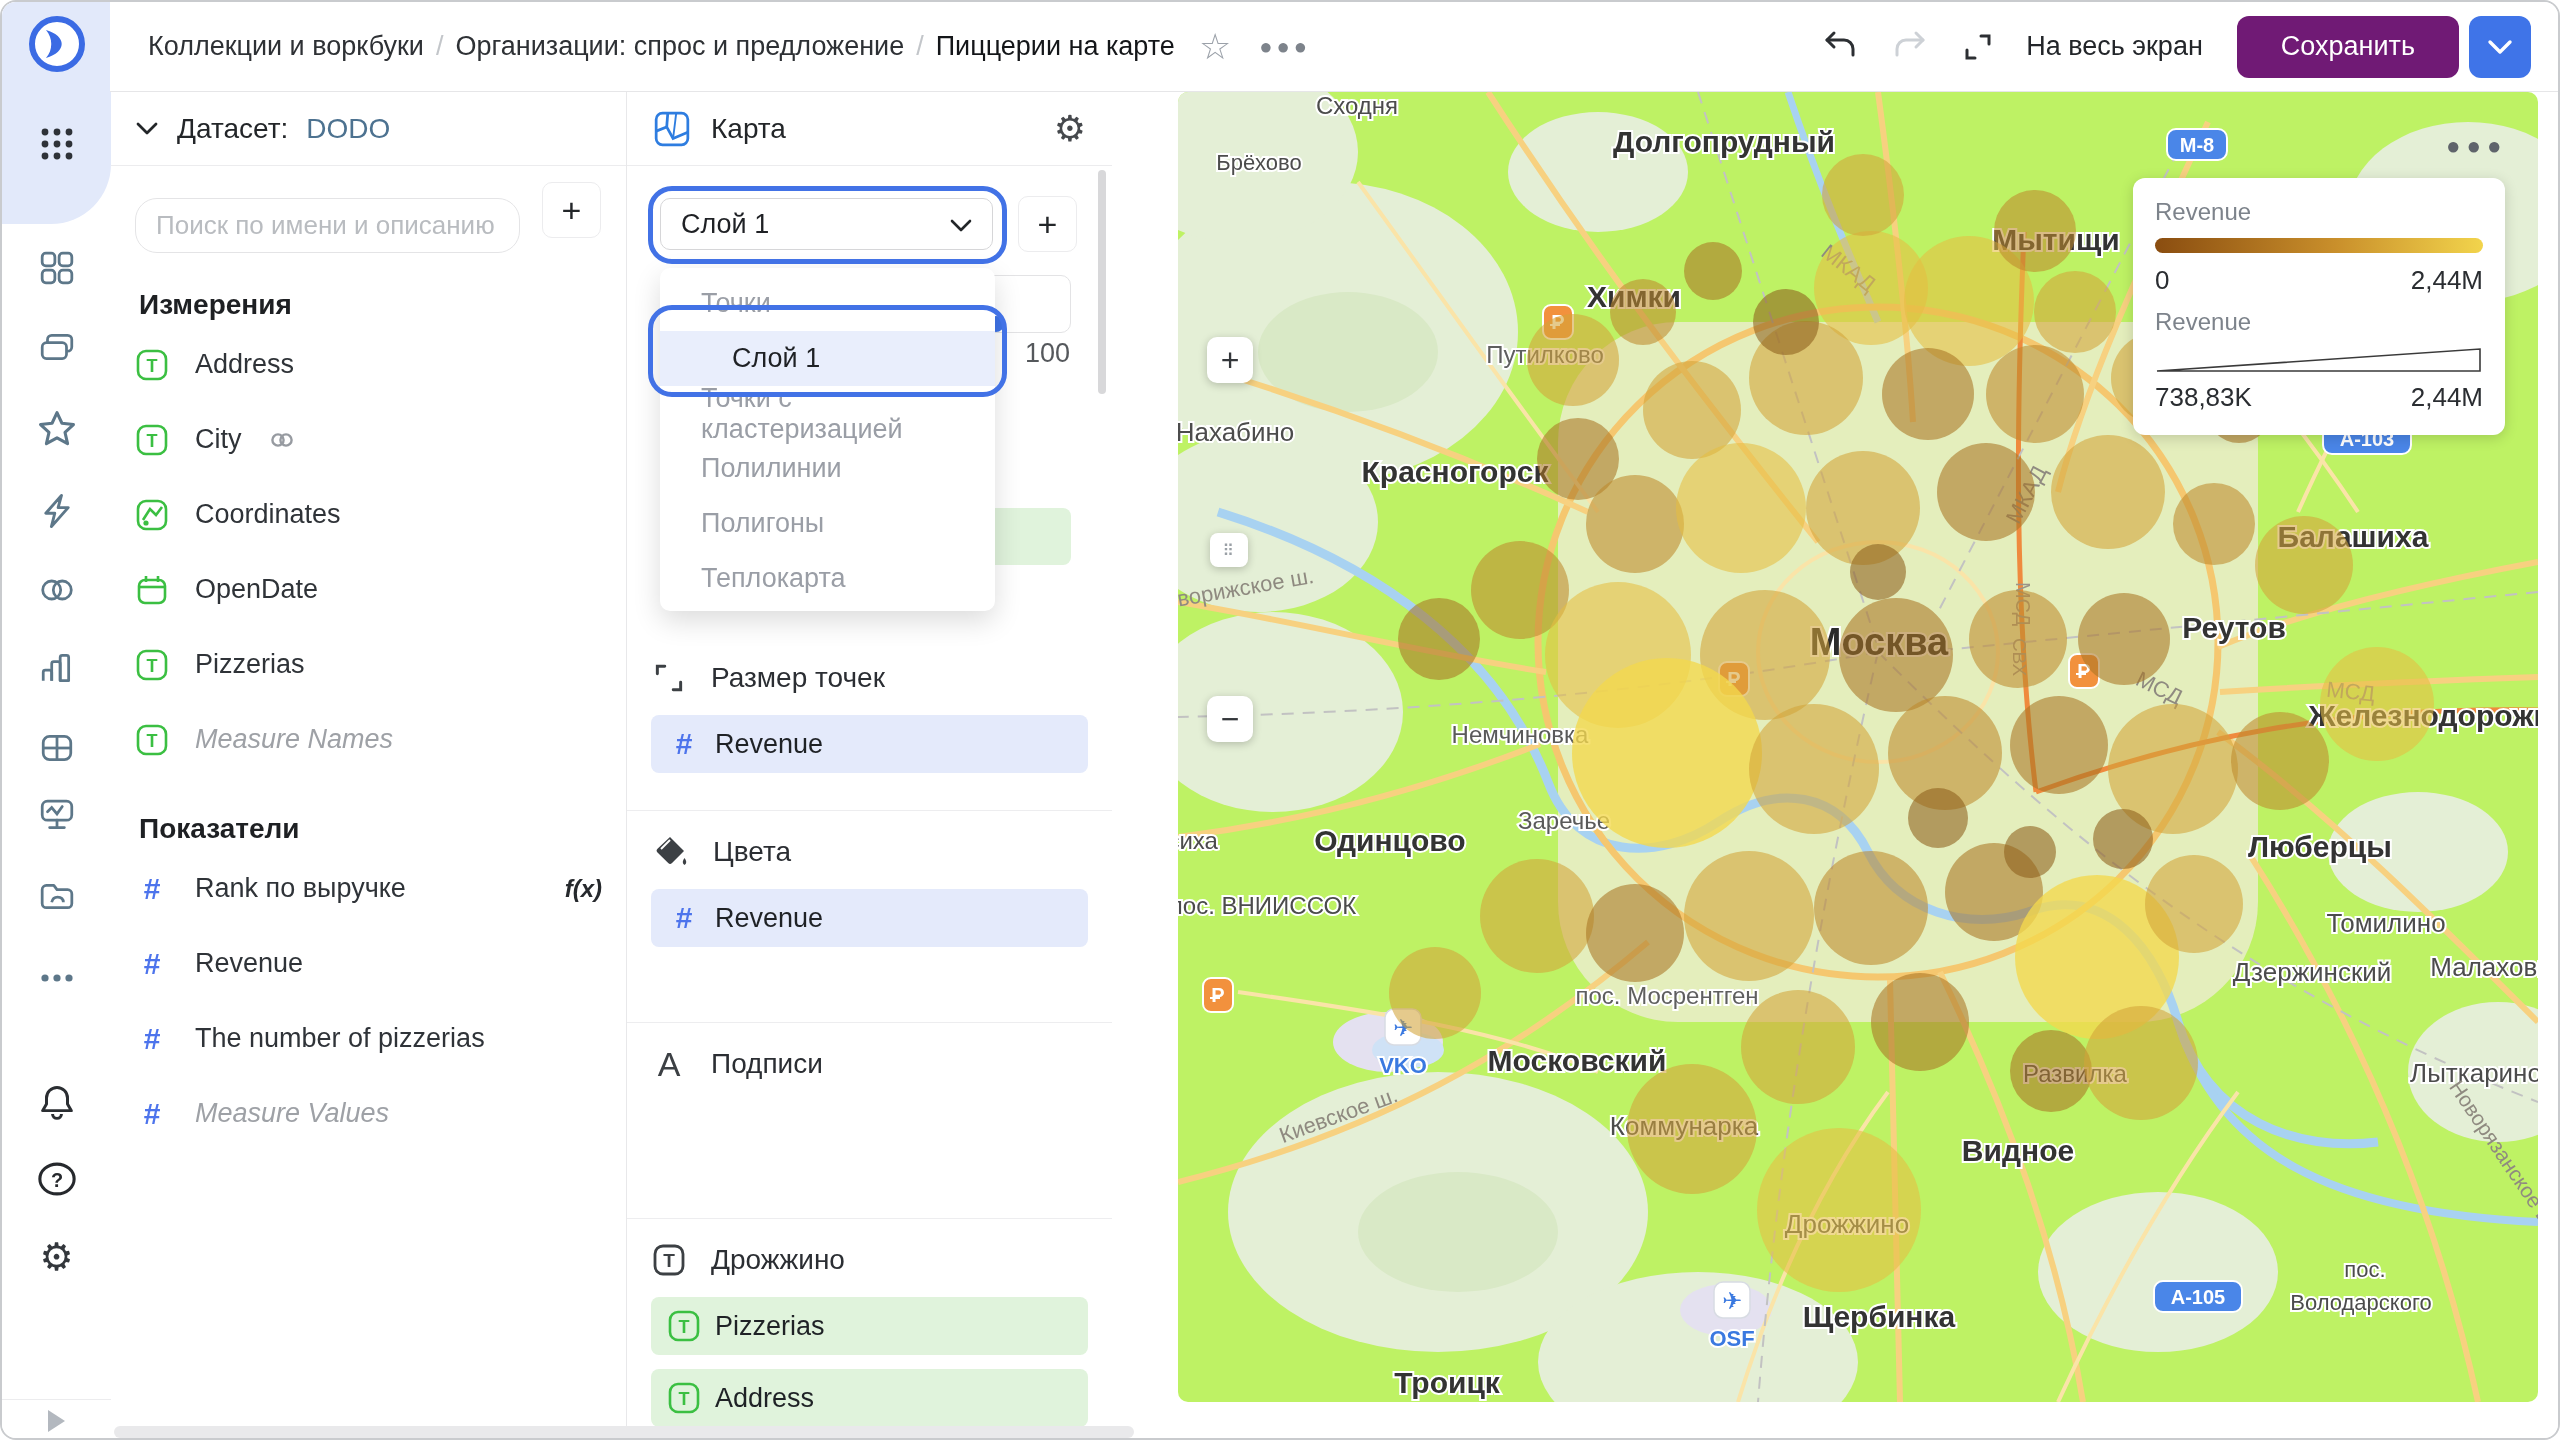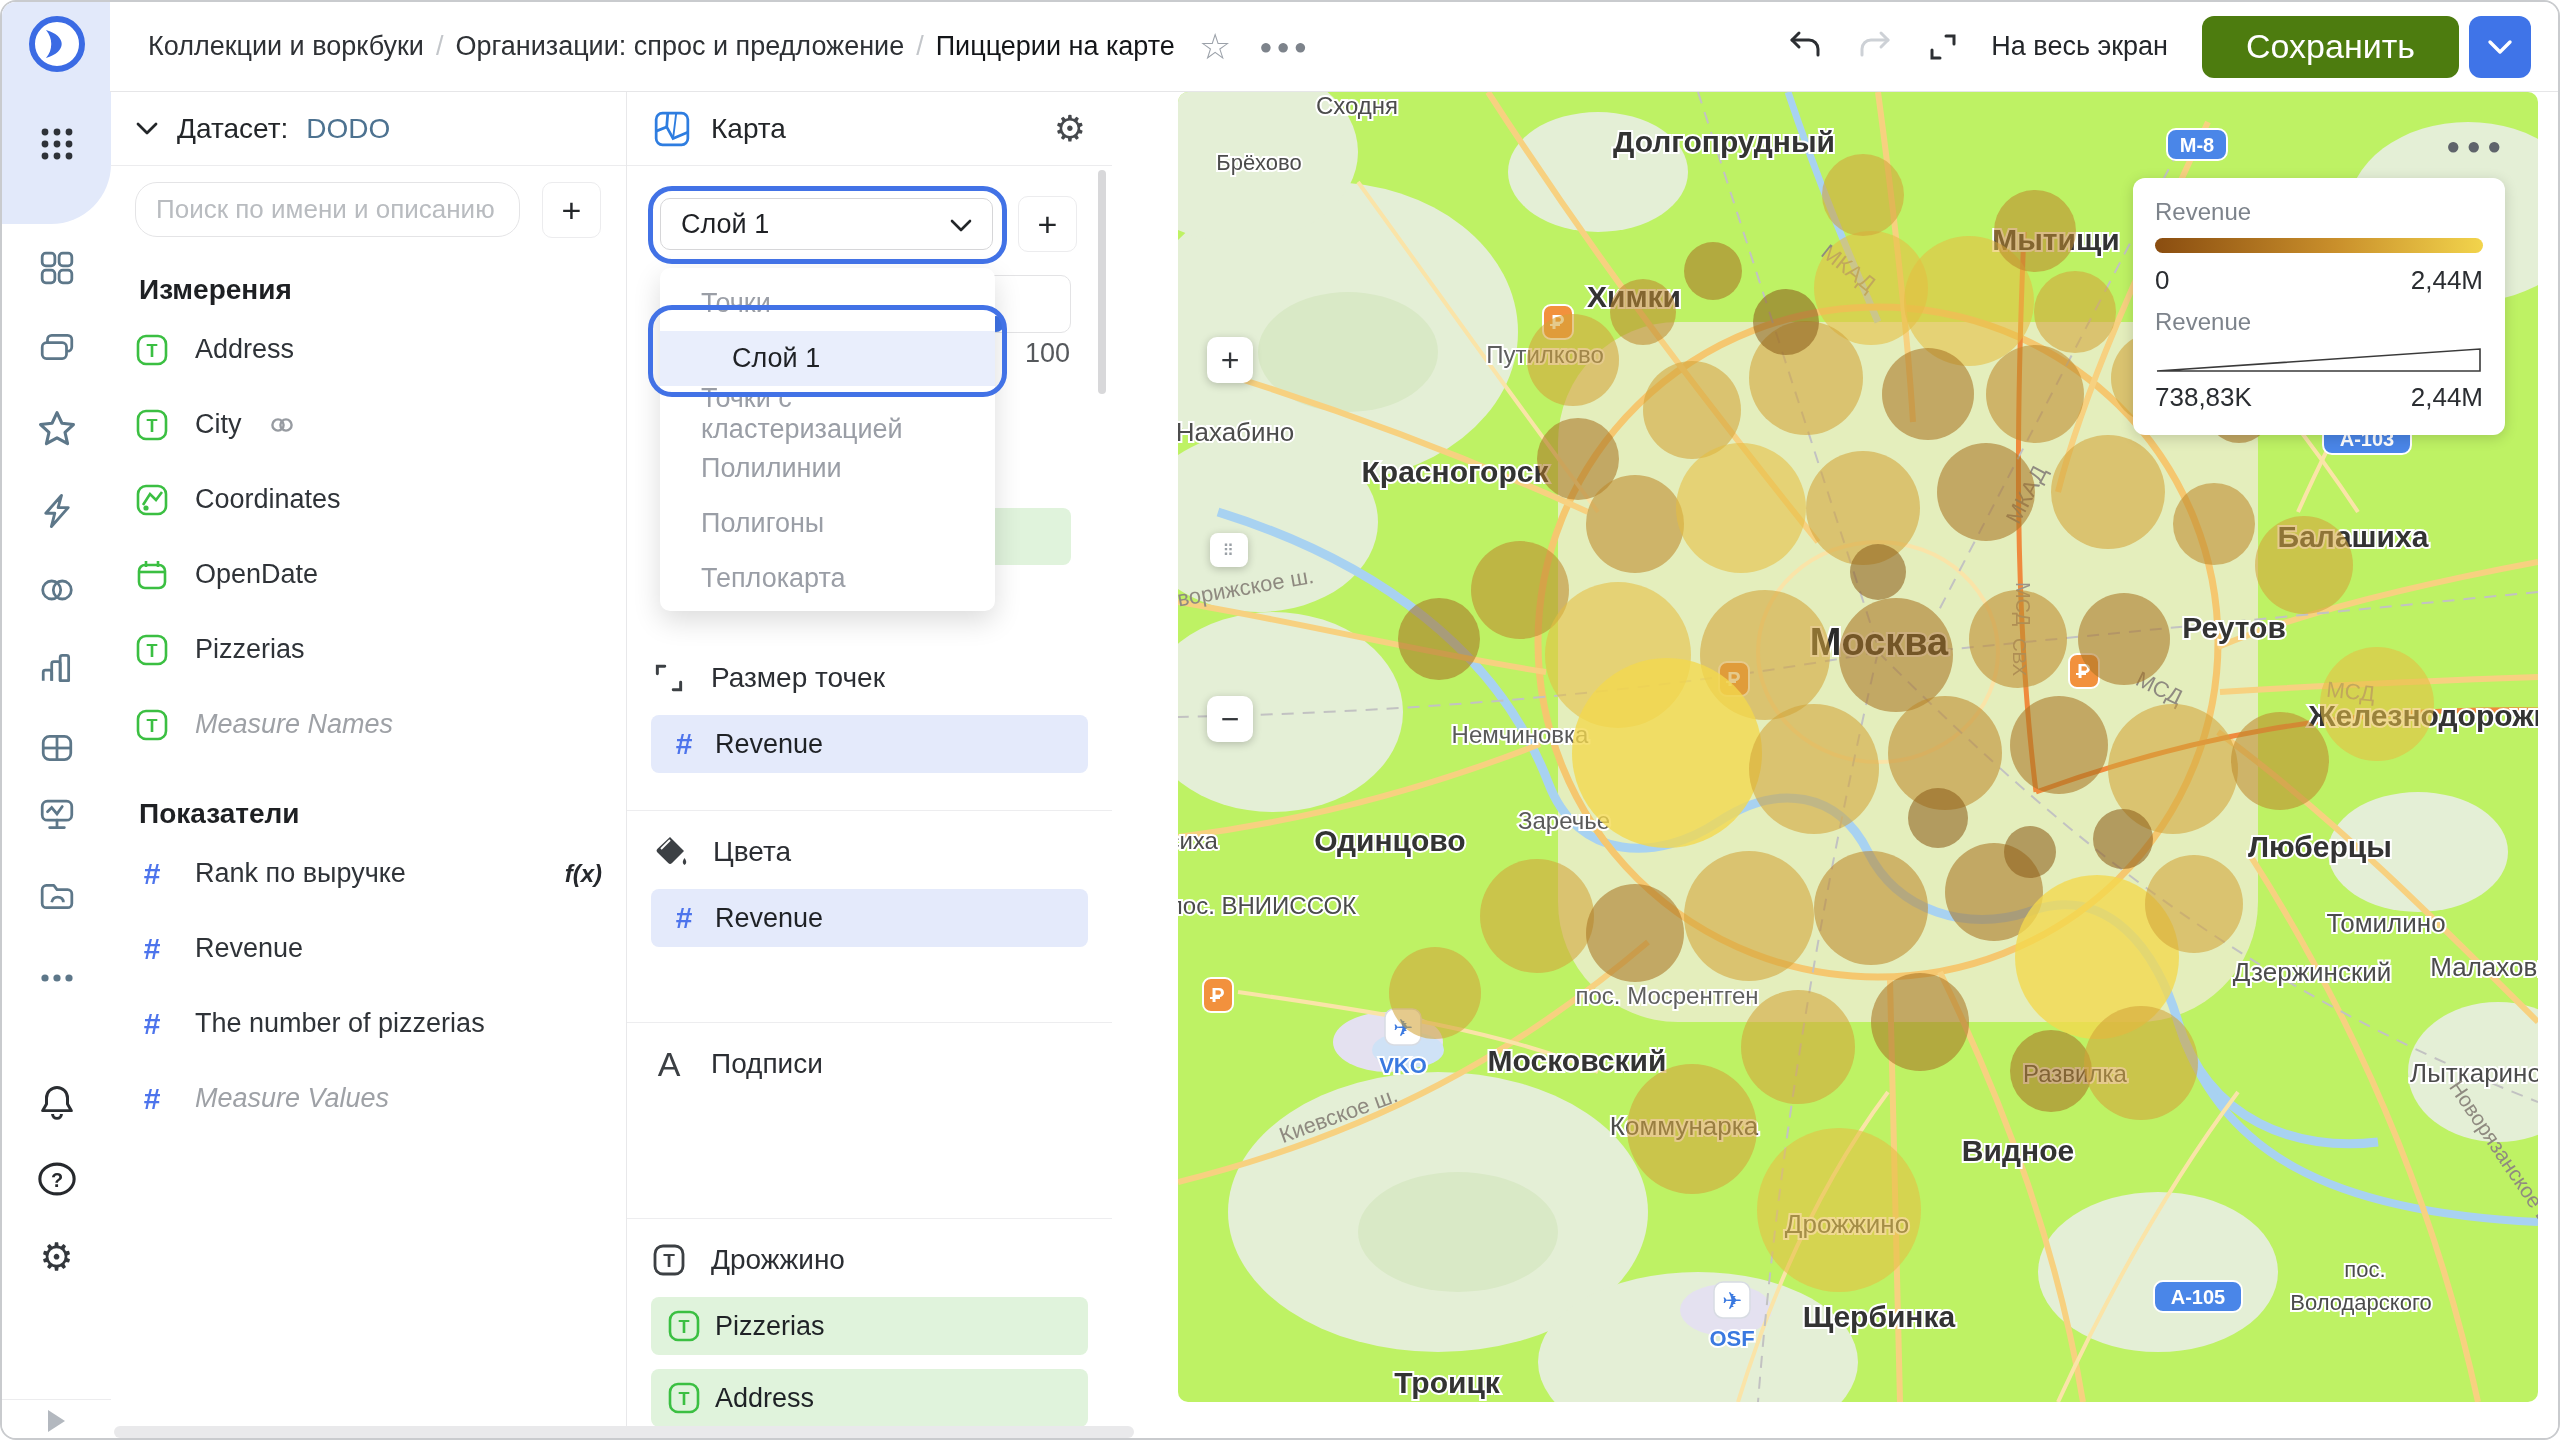--- a/index.html
+++ b/index.html
@@ -14,29 +14,29 @@
   
   .topbar{position:absolute;left:108px;top:0;width:2449px;height:90px;border-bottom:1px solid #e6e6e8;display:flex;align-items:center;padding-left:38px;box-sizing:border-box;background:#fff;}
   .crumb{font-size:27px;color:#2e3135;white-space:nowrap;}
   .crumb.current{color:#141619;}
   .crumb-sep{color:#c3c6ca;font-size:27px;margin:0 12px;}
   .star{font-family:"DejaVu Sans",sans-serif;font-size:36px;color:#9ba1a9;margin-left:24px;}
   .hdots{color:#7d838b;font-size:22px;letter-spacing:4px;margin-left:28px;}
   .top-right{margin-left:auto;display:flex;align-items:center;gap:34px;padding-right:28px;}
   .fs-group{display:flex;align-items:center;gap:32px;}
   .fs-label{font-size:27px;color:#23262a;}
-  .btn-save{height:62px;border-radius:12px;background:#4d7c0f;color:#fff;font-size:34px;display:flex;align-items:center;padding:0 44px;}
+  .btn-save{height:62px;border-radius:12px;background:#701a75;color:#fff;font-size:27px;display:flex;align-items:center;padding:0 44px;}
   .btn-chev{height:62px;width:62px;border-radius:12px;background:#3f74e8;display:flex;align-items:center;justify-content:center;}
   
   .dspanel{position:absolute;left:109px;top:90px;width:516px;height:1350px;border-right:1px solid #e8e8ea;box-sizing:border-box;background:#fff;overflow:hidden;}
   .ds-head{height:73px;border-bottom:1px solid #ececee;display:flex;align-items:center;padding:0 24px;gap:18px;}
   .ds-title{font-size:28px;color:#232629;}
   .ds-name{font-size:28px;color:#4d7290;}
   .ds-search-row{display:flex;gap:22px;padding:16px 24px 0;}
-  .ds-search{flex:0 0 385px;height:55px;border:1.5px solid #e4e4e6;border-radius:22px;box-sizing:border-box;font-size:26px;color:#46494d;padding:0 20px;outline:none;}
+  .ds-search{flex:0 0 385px;height:55px;border:1.5px solid #e4e4e6;border-radius:22px;box-sizing:border-box;font-size:26px;color:#46494d;padding:0 20px;outline:none;margin-top:16px;}
   .ds-search::placeholder{color:#b9bcc0;}
   .btn-plus{width:59px;height:56px;border:1.5px solid #ececee;border-radius:10px;box-sizing:border-box;display:flex;align-items:center;justify-content:center;font-size:34px;color:#232629;background:#fff;}
   .sec-h{font-size:28px;font-weight:bold;color:#1e2023;margin:36px 0 0 28px;}
   .field-list{margin-top:6px;}
   .field-row{height:75px;display:flex;align-items:center;padding:0 24px;gap:26px;}
   .field-label{font-size:27px;color:#2f3338;}
   .field-label.muted{color:#9ea1a6;font-style:italic;}
   .hash{color:#4d74ec;font-weight:bold;font-size:30px;width:34px;text-align:center;}
   .fx{margin-left:auto;font-size:24px;font-weight:bold;font-style:italic;color:#26292d;}
   

